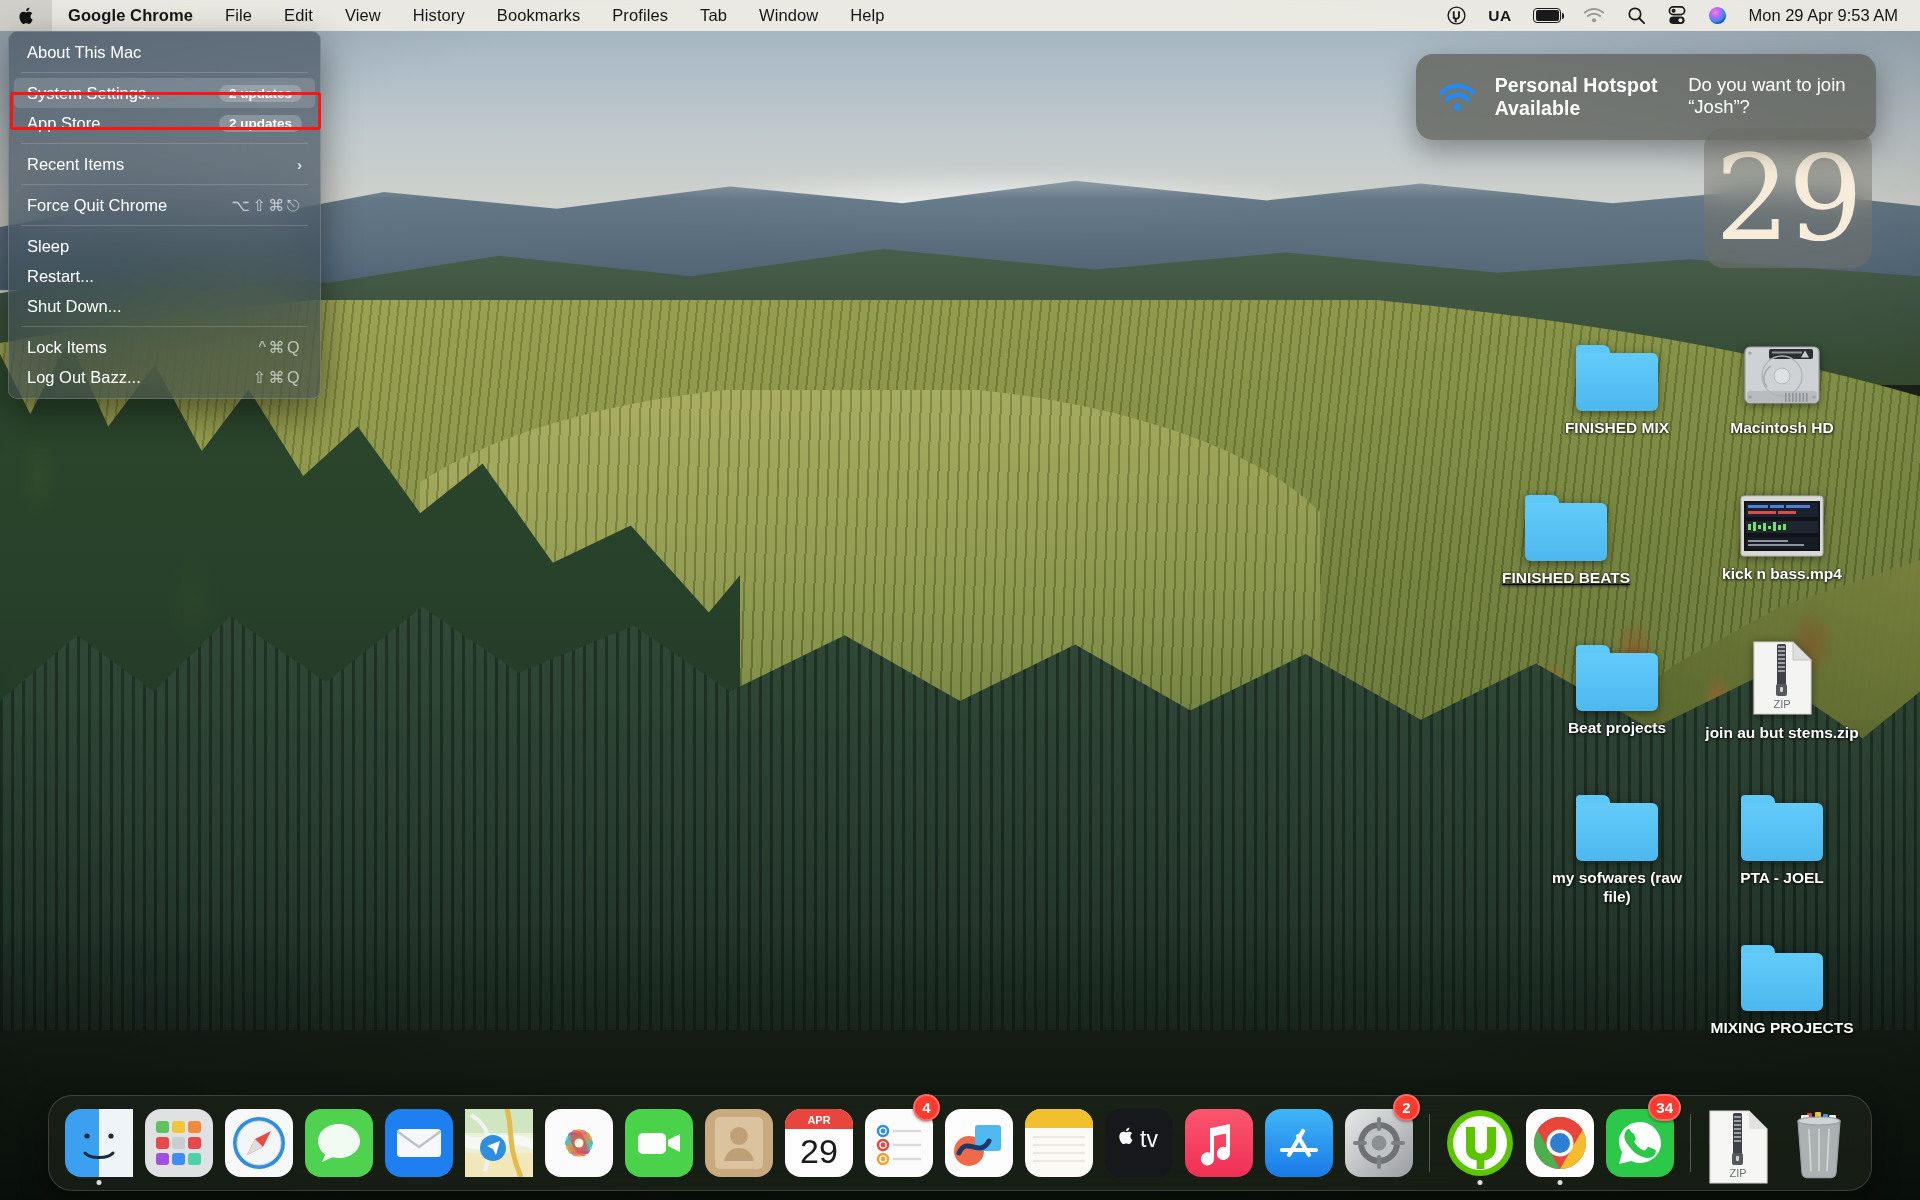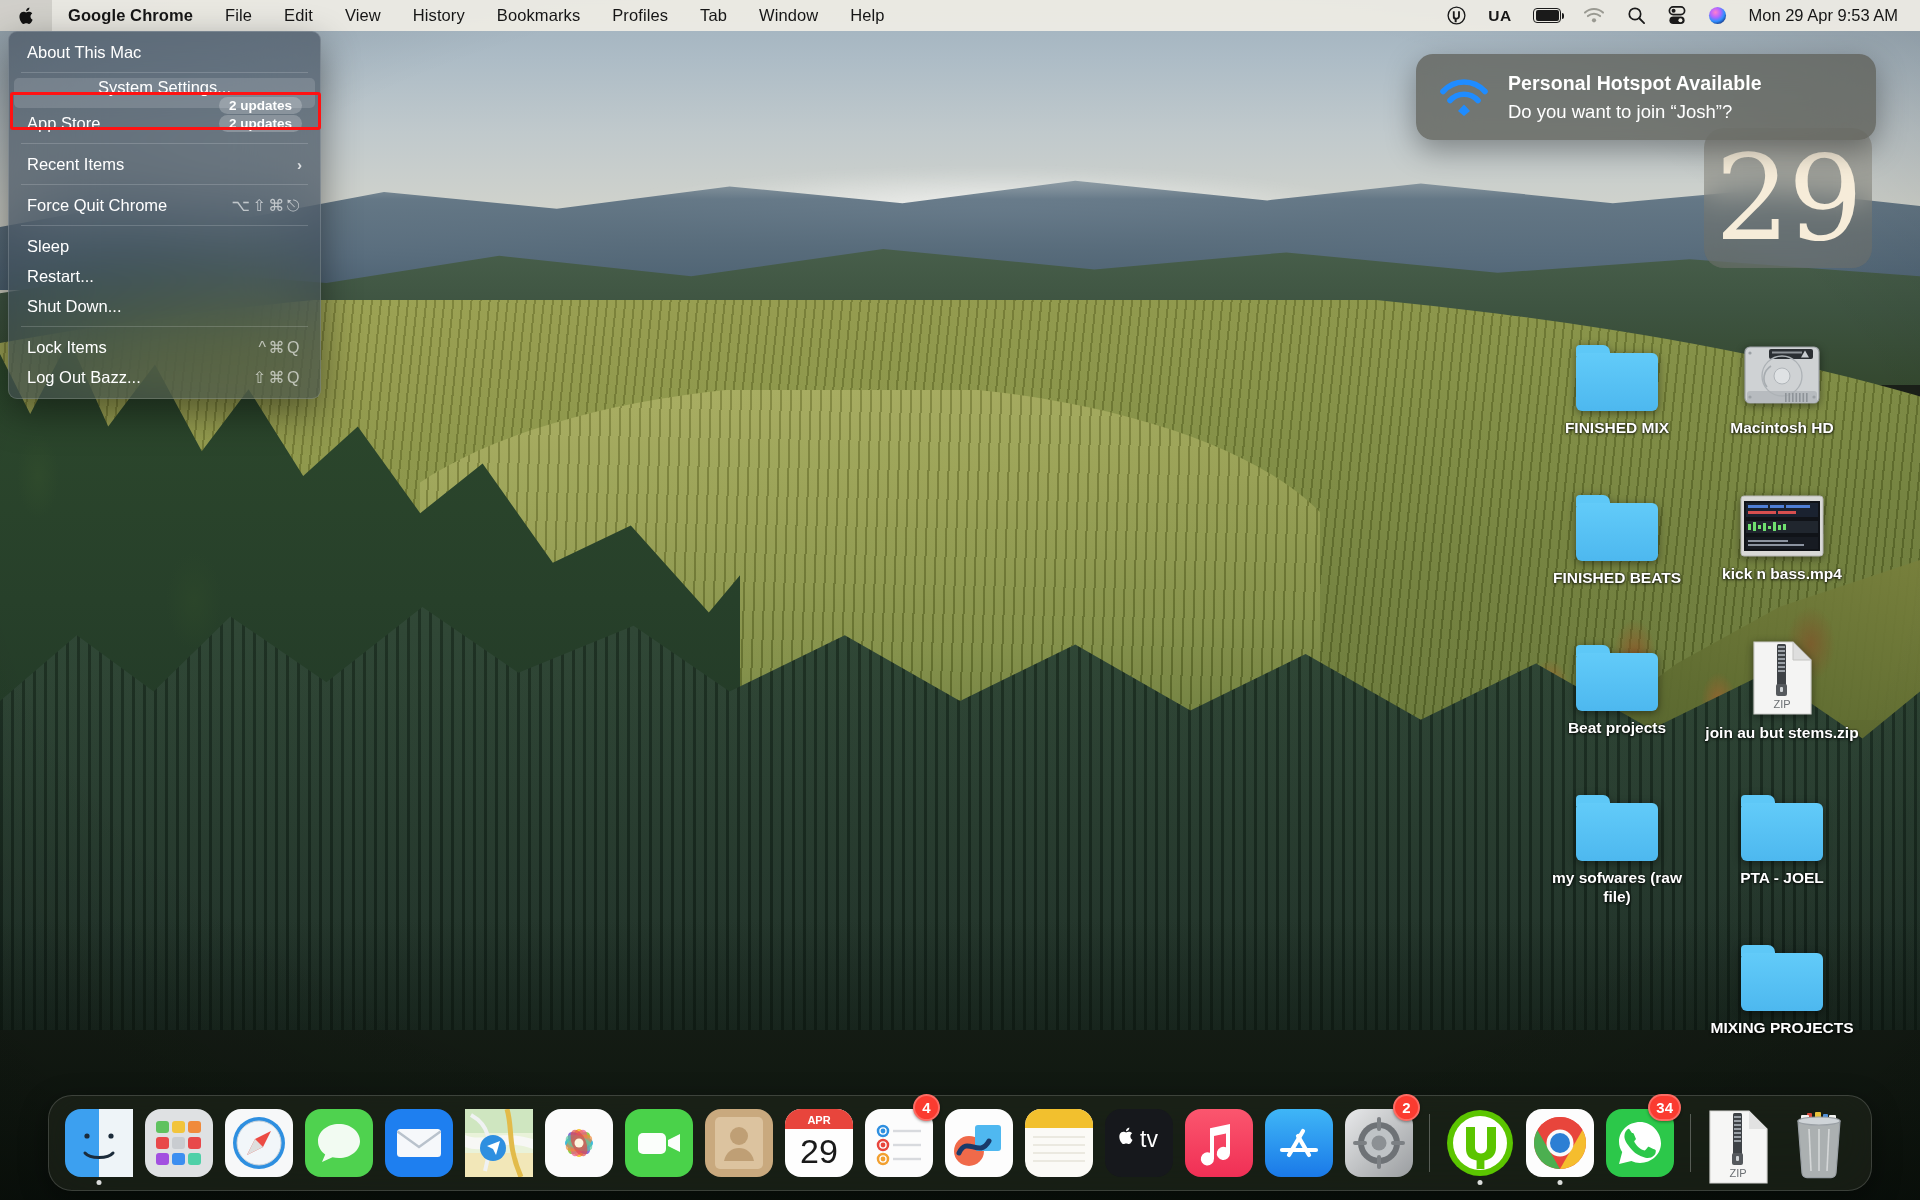--- a/index.html
+++ b/index.html
@@ -130,21 +130,21 @@
     color:#fff;
     font-size:16.5px;
   }
   .am-row{
     position:relative;
     display:flex; align-items:center;
     height:30px; margin:0 5px; padding:0 13px;
     border-radius:5px;
     white-space:nowrap;
   }
-  .am-row.sel{ background:rgba(255,255,255,.14);flex-direction:column; }
+  .am-row.sel{ background:rgba(255,255,255,.14); }
   .am-label{ flex:0 0 auto; }
   .am-right{ margin-left:auto; display:flex; align-items:center; }
   .am-badge{
     background:rgba(255,255,255,.22);
     border-radius:11px;
     padding:1px 10px;
     font-size:13.5px; font-weight:600;
     color:#fff;
   }
   .am-shortcut{ color:rgba(255,255,255,.62); font-size:16px; letter-spacing:2.5px; }
@@ -162,21 +162,21 @@
   
   #notification{
     position:absolute; right:44px; top:54px; width:460px; height:86px; z-index:55;
     background:rgba(90,90,82,.74);
     backdrop-filter:blur(28px) saturate(150%);
     border-radius:17px;
     box-shadow:0 10px 30px rgba(0,0,0,.35);
     display:flex; align-items:center; padding:0 22px; gap:18px;
     color:#fff;
   }
-  .notif-text{ display:flex; flex-direction:column; gap:6px; }
+  .notif-text{ display:flex; flex-direction:row; gap:6px; }
   .notif-title{ font-weight:700; font-size:19.5px; letter-spacing:.1px; }
   .notif-body{ font-size:18.5px; font-weight:400; }
 
   
   #date-widget{
     position:absolute; right:48px; top:128px; width:168px; height:140px; z-index:50;
     background:rgba(118,114,100,.42);
     backdrop-filter:blur(16px);
     border-radius:20px;
     display:flex; align-items:center; justify-content:center;
@@ -448,21 +448,21 @@
             <rect x="58" y="48" width="1.6" height="9"></rect>
             <rect x="61.5" y="48" width="1.6" height="9"></rect>
             <rect x="65" y="48" width="1.6" height="9"></rect>
           </g>
           <circle cx="9" cy="52" r="1.6" fill="#9ba0a4"></circle>
           <circle cx="73" cy="52" r="1.6" fill="#9ba0a4"></circle>
           <circle cx="9" cy="8" r="1.6" fill="#9ba0a4"></circle>
         </svg></div>
       <div class="lbl">Macintosh HD</div>
     </div>
-    <div class="desk-icon" style="left: 1535px; top: 495px;">
+    <div class="desk-icon" style="left: 1484px; top: 495px; text-decoration: underline;">
       <div class="folder">
         <div class="tab"></div>
         <div class="body"></div>
       </div>
       <div class="lbl">FINISHED BEATS</div>
     </div>
     <div class="desk-icon" style="left: 1700px; top: 495px;">
       <div class="mp4file"><svg width="84" height="62" viewBox="0 0 84 62">
           <rect x="1" y="1" width="82" height="60" rx="3" fill="#d8d8d6" stroke="#b5b5b3" stroke-width="1"></rect>
           <rect x="4" y="6" width="76" height="50" fill="#101318"></rect>

